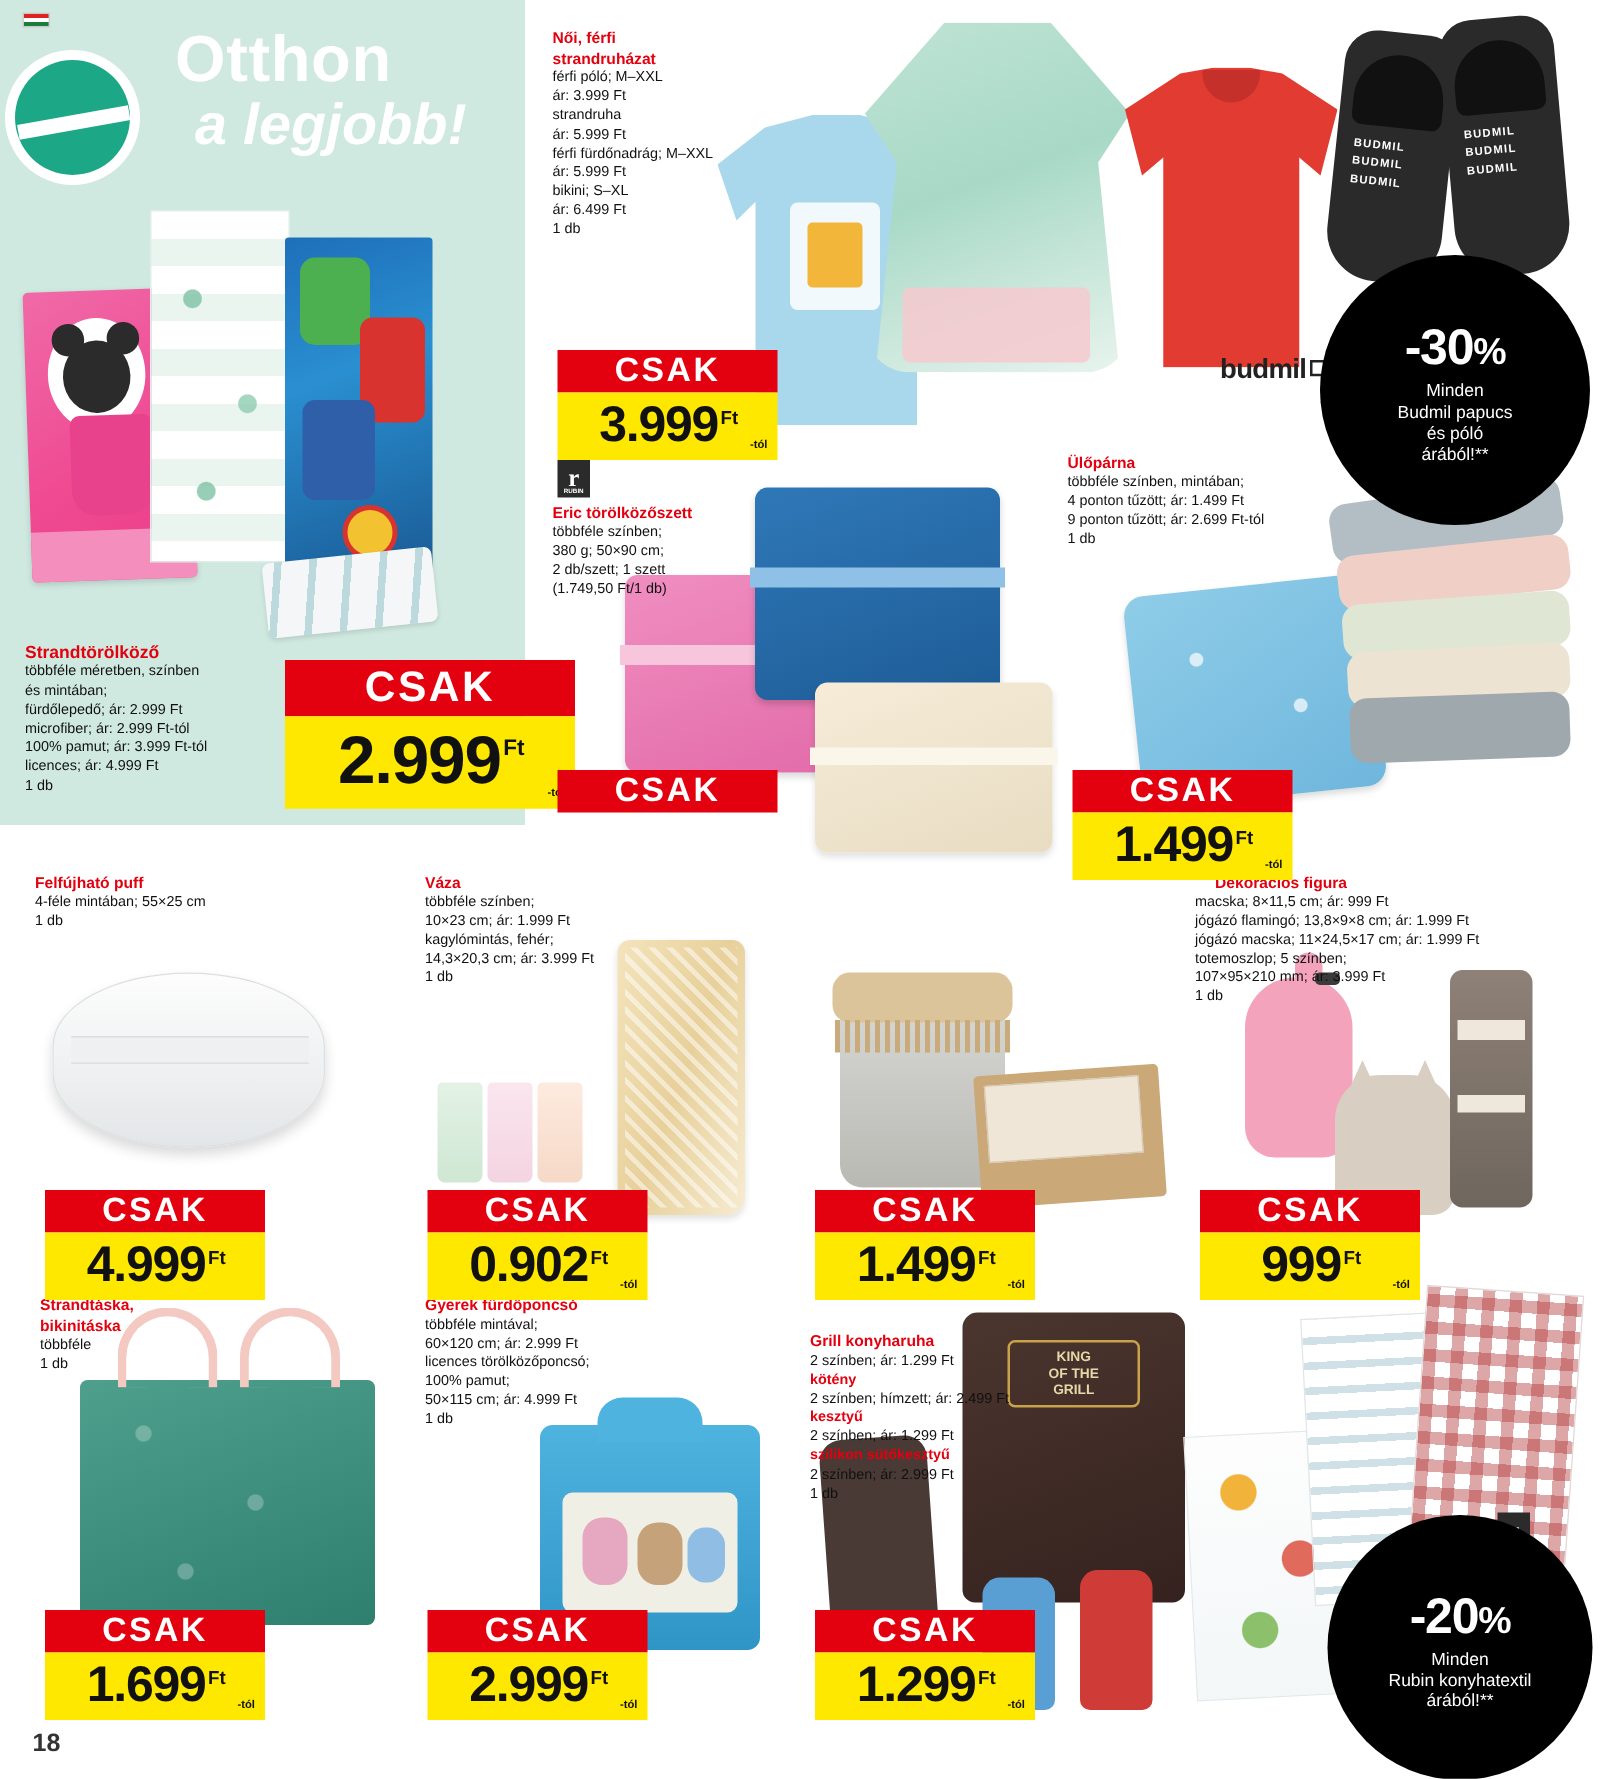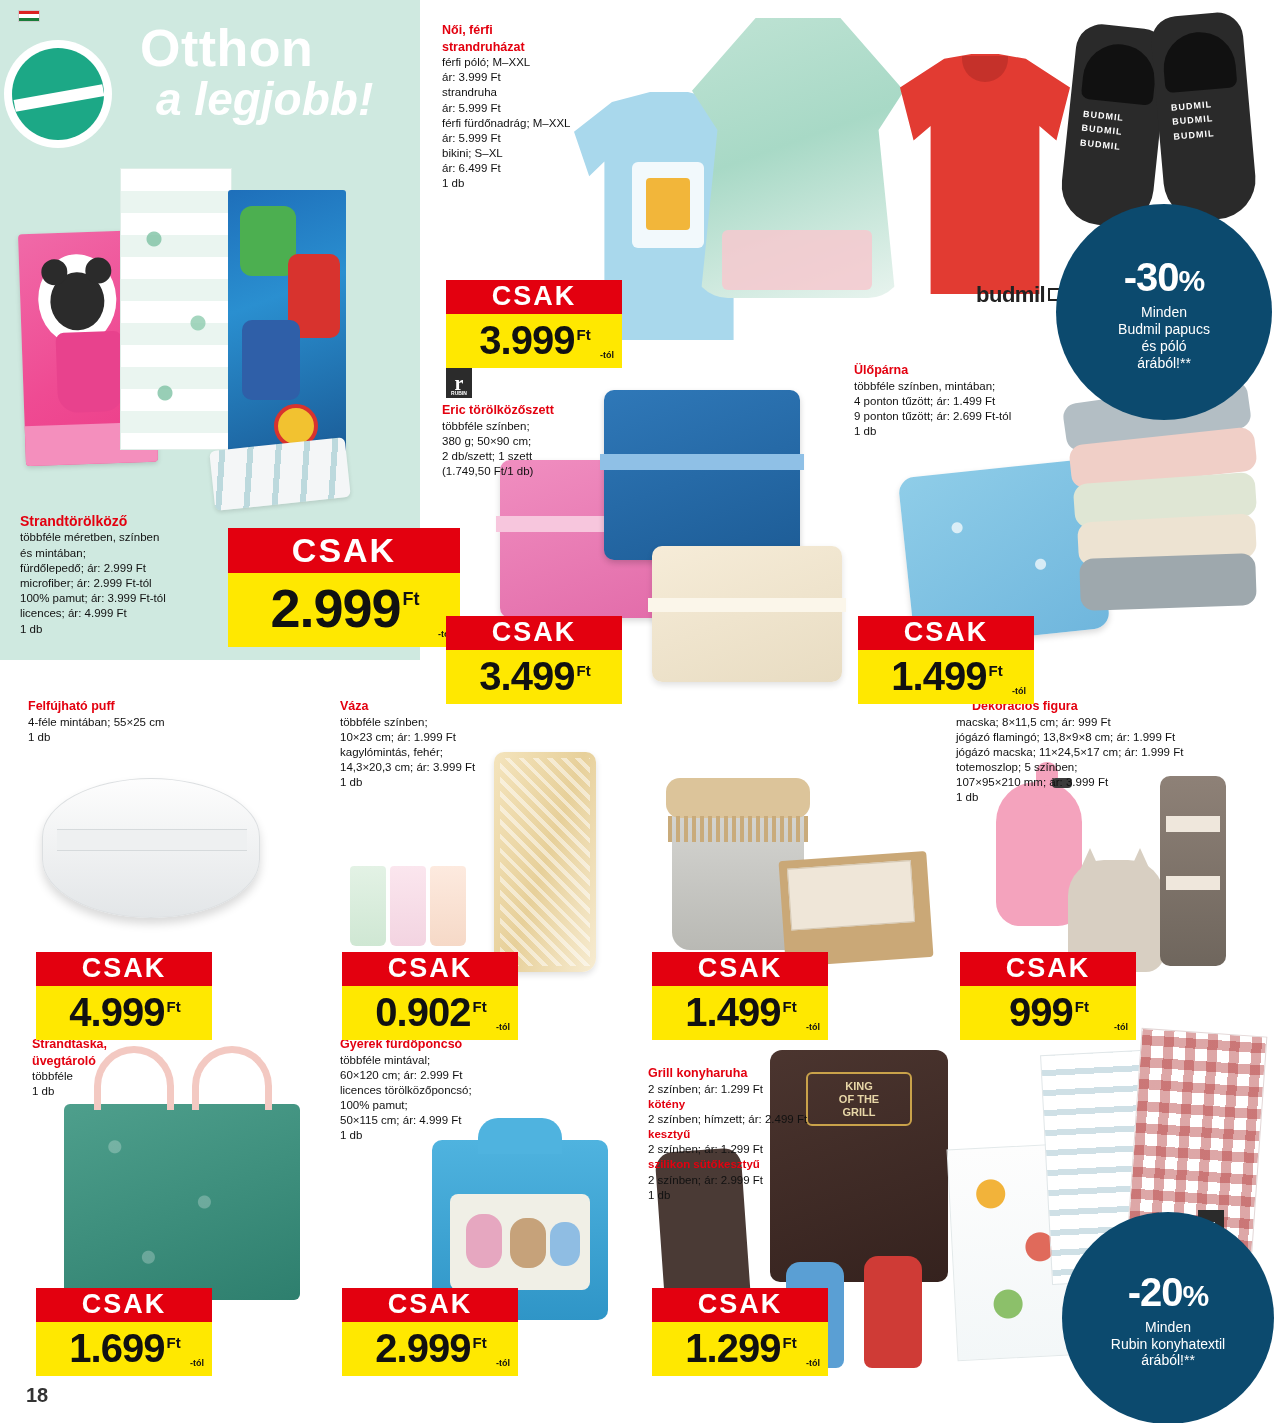--- a/index.html
+++ b/index.html
@@ -83,21 +83,21 @@
   .tag.big .price .cur { font-size: 18px; top: -22px; }
 
   
   .txt { position: absolute; font-size: 11.5px; line-height: 1.32; color: #111; }
   .txt b, .txt .hd { color: #e3000f; font-weight: bold; }
   .txt .hd { display:block; }
   .txt.right { text-align: left; }
 
   
   .badge {
-    position: absolute; border-radius: 50%; background: #0c4a6e; color: #fff;
+    position: absolute; border-radius: 50%; background: #000000; color: #fff;
     text-align: center; display:flex; flex-direction: column;
     align-items: center; justify-content: center;
   }
   .badge .pct { font-size: 46px; font-weight: bold; line-height: 1; letter-spacing: -1px; }
   .badge .pct .sign { font-size: 40px; }
   .badge .pct .sym { font-size: 30px; }
   .badge .sub { font-size: 14px; font-weight: normal; line-height: 1.2; margin-top: 6px; }
 
   
   .footer-num { position: absolute; left: 26px; bottom: 16px; font-size: 20px; font-weight: bold; color:#333; }
@@ -324,21 +324,21 @@
     <span>macska; 8×11,5 cm; ár: 999 Ft</span><br>
     <span>jógázó flamingó; 13,8×9×8 cm; ár: 1.999 Ft</span><br>
     <span>jógázó macska; 11×24,5×17 cm; ár: 1.999 Ft</span><br>
     <span>totemoszlop; 5 színben;</span><br>
     <span>107×95×210 mm; ár: 3.999 Ft</span><br>
     <span>1 db</span>
   </div>
 
   <div class="txt" style="left:32px; top:1036px; width:200px;">
     <span class="hd" style="font-size:12.5px;">Strandtáska,</span>
-    <span class="hd" style="font-size:12.5px;">üvegtároló</span>
+    <span class="hd" style="font-size:12.5px;">bikinitáska</span>
     <span>többféle</span><br>
     <span>1 db</span>
   </div>
 
   <div class="txt" style="left:340px; top:1036px; width:210px;">
     <span class="hd" style="font-size:12.5px;">Gyerek fürdőponcsó</span>
     <span>többféle mintával;</span><br>
     <span>60×120 cm; ár: 2.999 Ft</span><br>
     <span>licences törölközőponcsó;</span><br>
     <span>100% pamut;</span><br>
@@ -369,24 +369,20 @@
   <div class="tag" style="left:446px; top:280px;">
     <div class="csak">CSAK</div>
     <div class="price">
       <span class="num">3.999</span><span class="cur">Ft</span>
       <span class="tol">-tól</span>
     </div>
   </div>
 
   <div class="tag" style="left:446px; top:616px;">
     <div class="csak">CSAK</div>
-    <div class="price">
-      <span class="num">3.499</span><span class="cur">Ft</span>
-      <span class="tol"></span>
-    </div>
   </div>
 
   <div class="tag" style="left:858px; top:616px;">
     <div class="csak">CSAK</div>
     <div class="price">
       <span class="num">1.499</span><span class="cur">Ft</span>
       <span class="tol">-tól</span>
     </div>
   </div>
 

